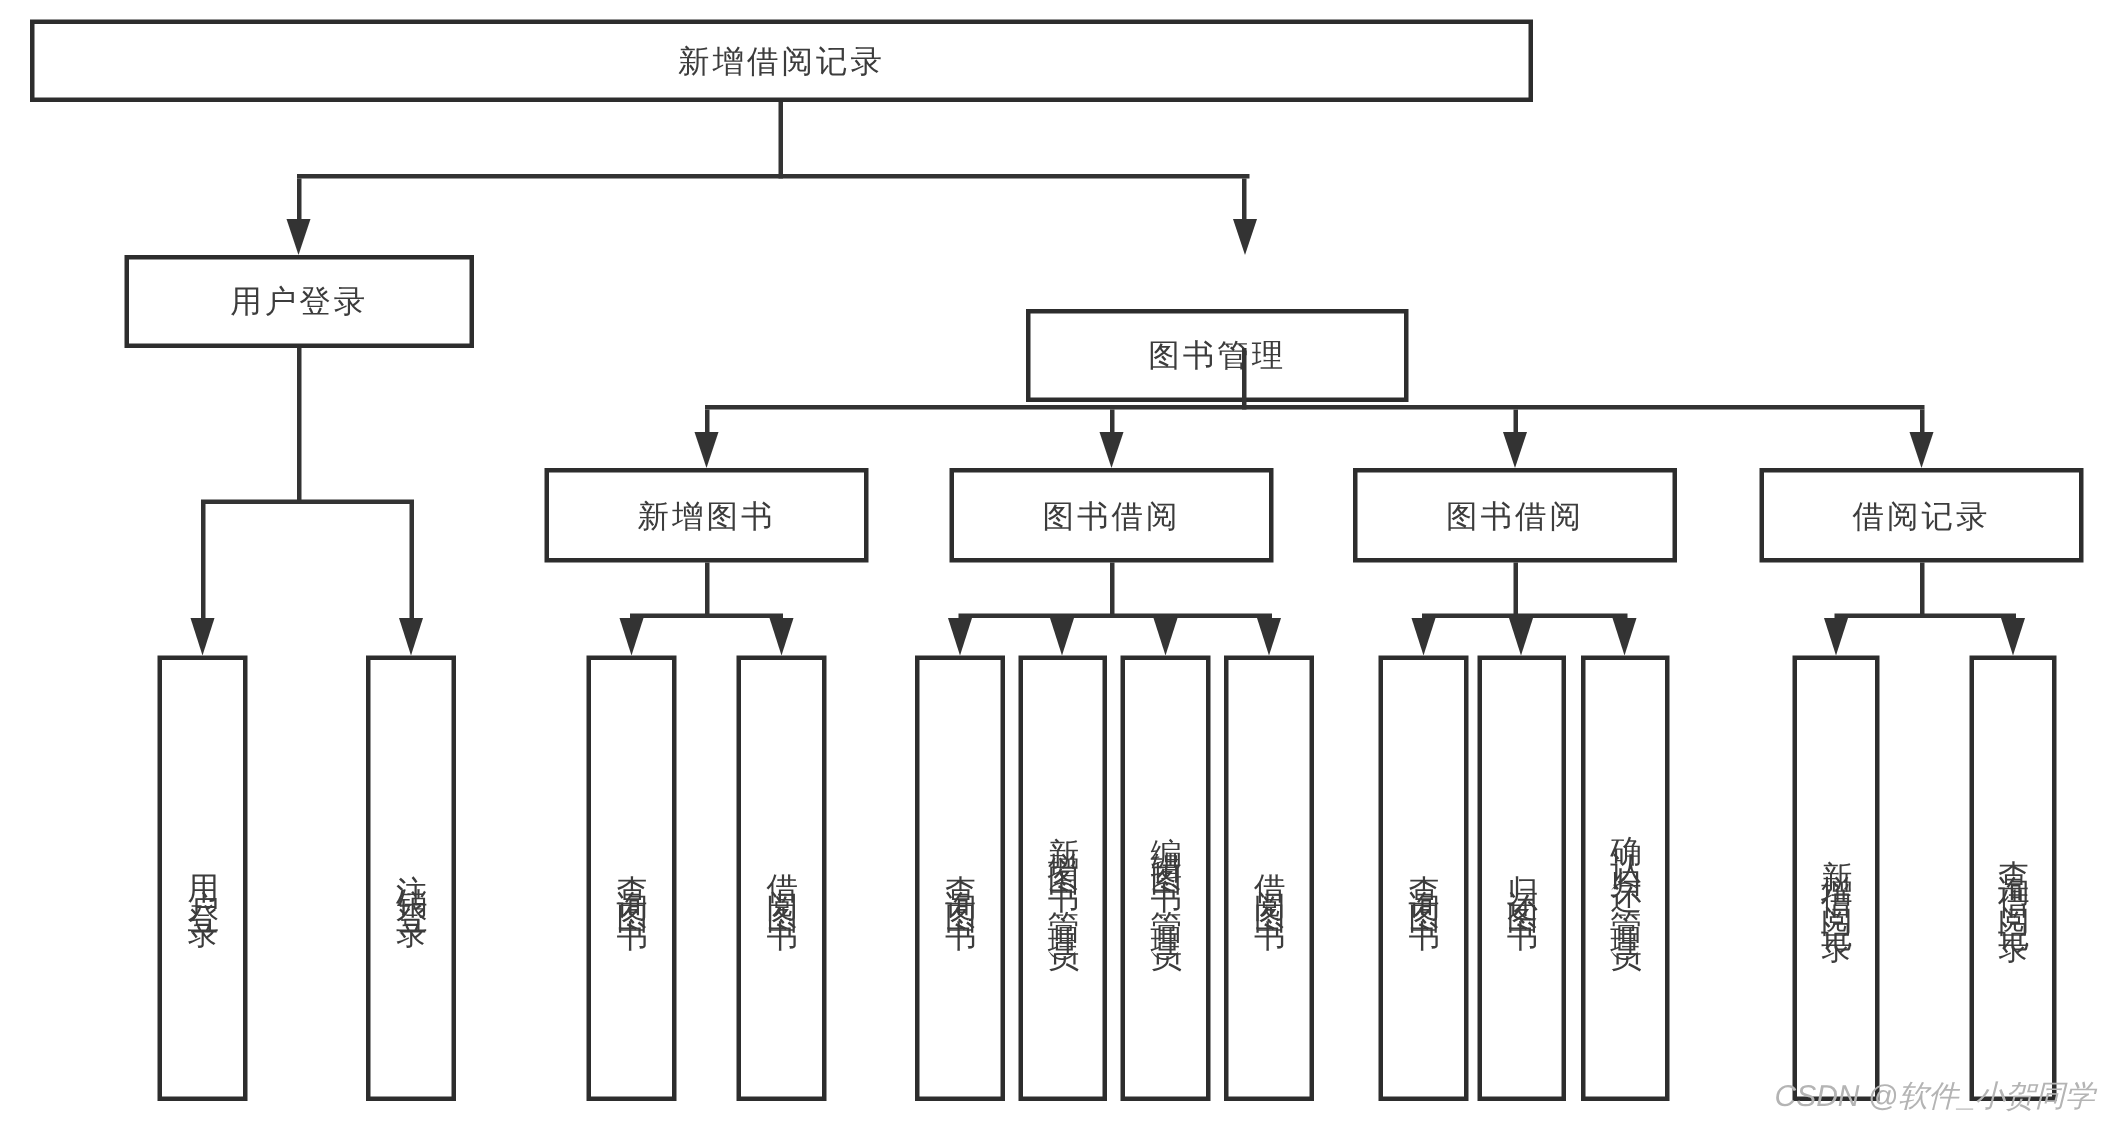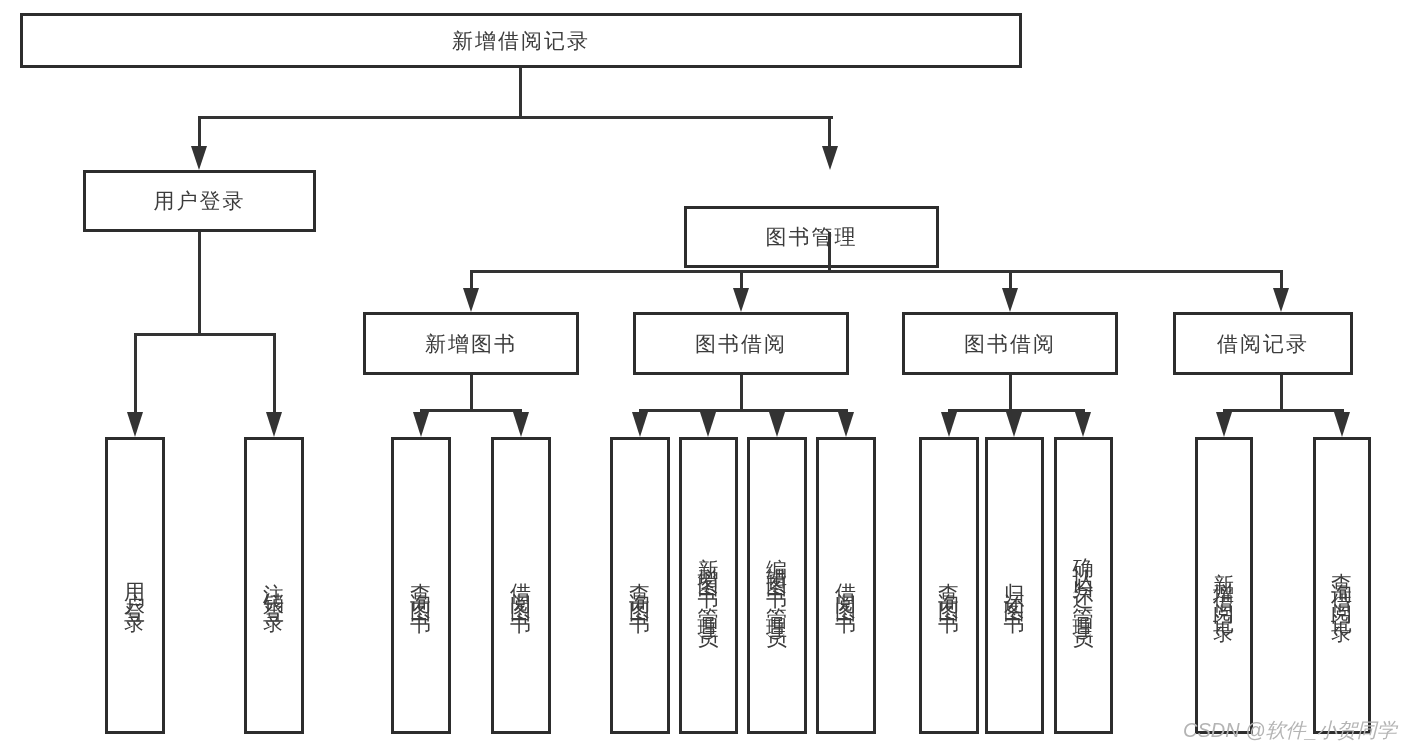--- a/index.html
+++ b/index.html
@@ -40,21 +40,21 @@
     border-top:24px solid #333333;
   }
 
   
   #n-root{left:20px;top:13px;width:1002px;height:55px;}
   #n-user-login{left:83px;top:170px;width:233px;height:62px;}
   #n-book-mgmt{left:684px;top:170px;width:255px;height:62px;margin-top:36px;}
   #n-rec{left:363px;top:312px;width:216px;height:63px;}
   #n-bb{left:633px;top:312px;width:216px;height:63px;text-align:center;}
   #n-cb{left:902px;top:312px;width:216px;height:63px;}
-  #n-br{left:1173px;top:312px;width:180px;height:63px;}
+  #n-br{left:1173px;top:312px;width:216px;height:63px;}
 
   .leaf{top:437px;height:297px;}
   #l-login{left:105px;width:60px;}
   #l-logout{left:244px;width:60px;}
   #l-rec-query{left:391px;width:60px;}
   #l-rec-borrow{left:491px;width:60px;}
   #l-bb-query{left:610px;width:60px;}
   #l-bb-add{left:679px;width:59px;}
   #l-bb-edit{left:747px;width:60px;}
   #l-bb-borrow{left:816px;width:60px;}

